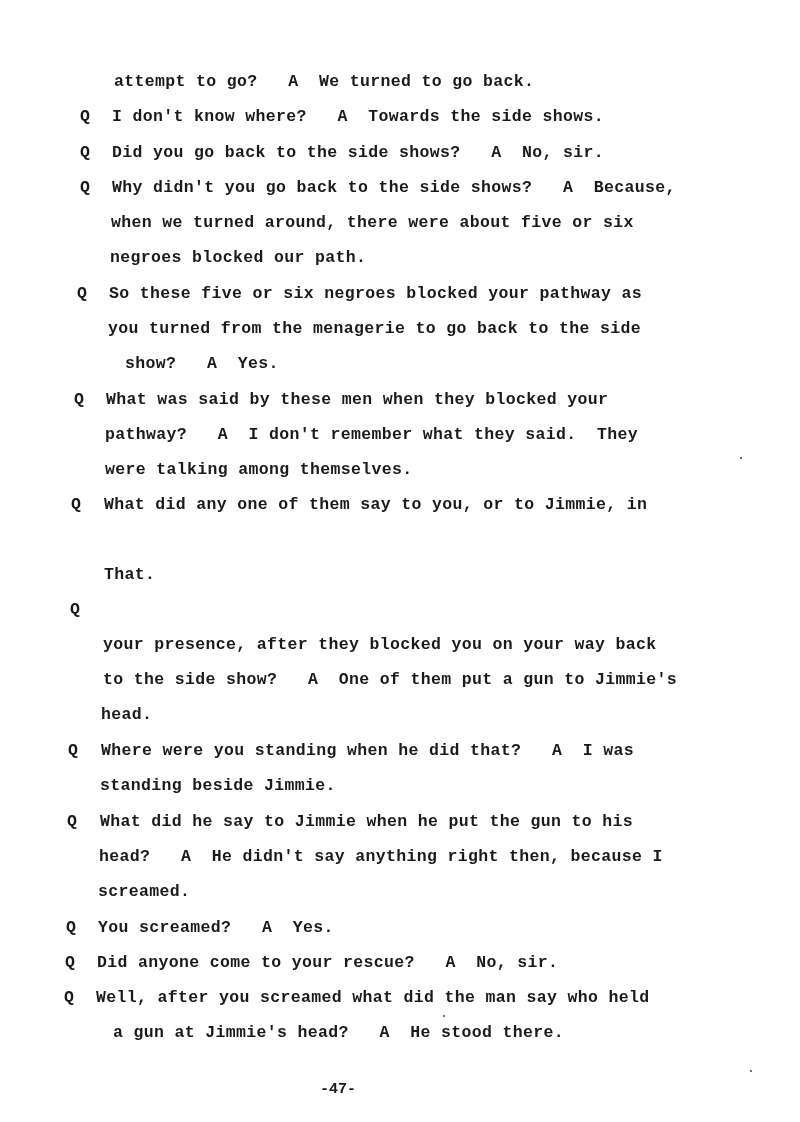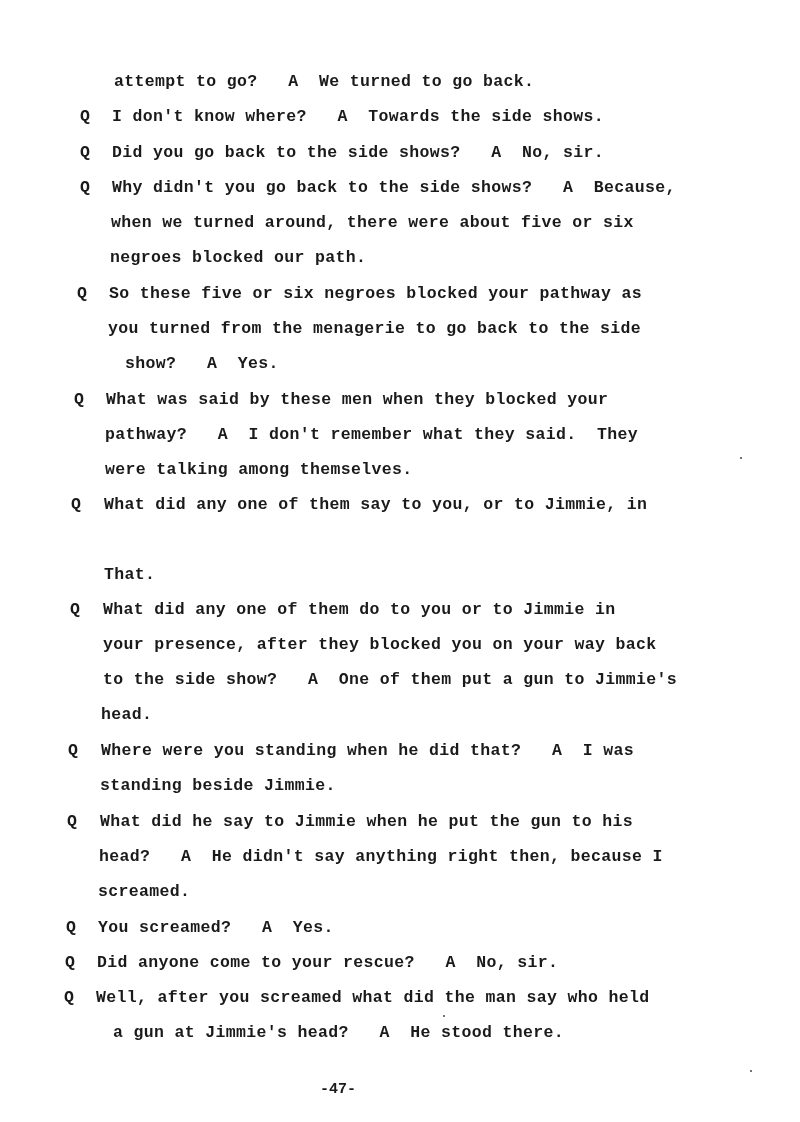--- a/index.html
+++ b/index.html
@@ -79,21 +79,20 @@
   <div class="marker" style="left:74px; top:390px;">Q</div>
   <div class="line" style="left:106px; top:390px;">What was said by these men when they blocked your</div>
   <div class="line" style="left:105px; top:425px;">pathway?   A  I don't remember what they said.  They</div>
   <div class="line" style="left:105px; top:460px;">were talking among themselves.</div>
 
   <div class="marker" style="left:71px; top:495px;">Q</div>
   <div class="line" style="left:104px; top:495px;">What did any one of them say to you, or to Jimmie, in</div>
   <div class="line" style="left:104px; top:565px;">That.</div>
 
   <div class="marker" style="left:70px; top:600px;">Q</div>
-  <div class="line" style="left:103px; top:600px;">What did any one of them do to you or to Jimmie in</div>
   <div class="line" style="left:103px; top:635px;">your presence, after they blocked you on your way back</div>
   <div class="line" style="left:103px; top:670px;">to the side show?   A  One of them put a gun to Jimmie's</div>
   <div class="line" style="left:101px; top:705px;">head.</div>
 
   <div class="marker" style="left:68px; top:741px;">Q</div>
   <div class="line" style="left:101px; top:741px;">Where were you standing when he did that?   A  I was</div>
   <div class="line" style="left:100px; top:776px;">standing beside Jimmie.</div>
 
   <div class="marker" style="left:67px; top:812px;">Q</div>
   <div class="line" style="left:100px; top:812px;">What did he say to Jimmie when he put the gun to his</div>

